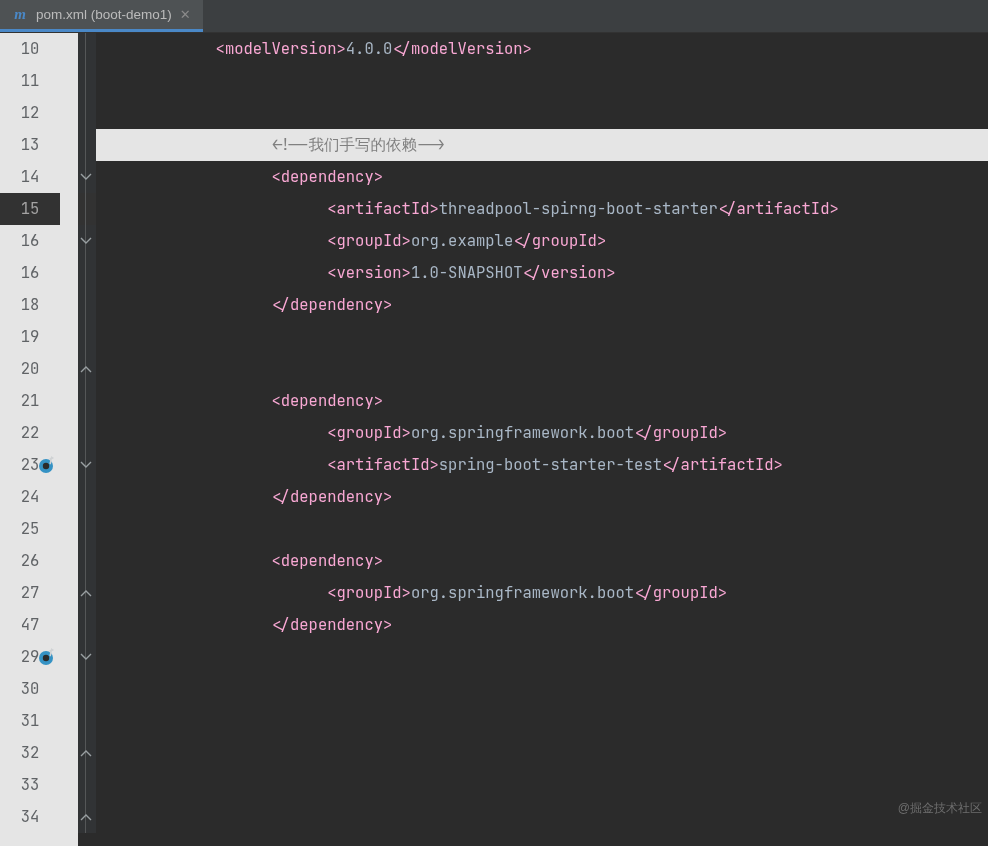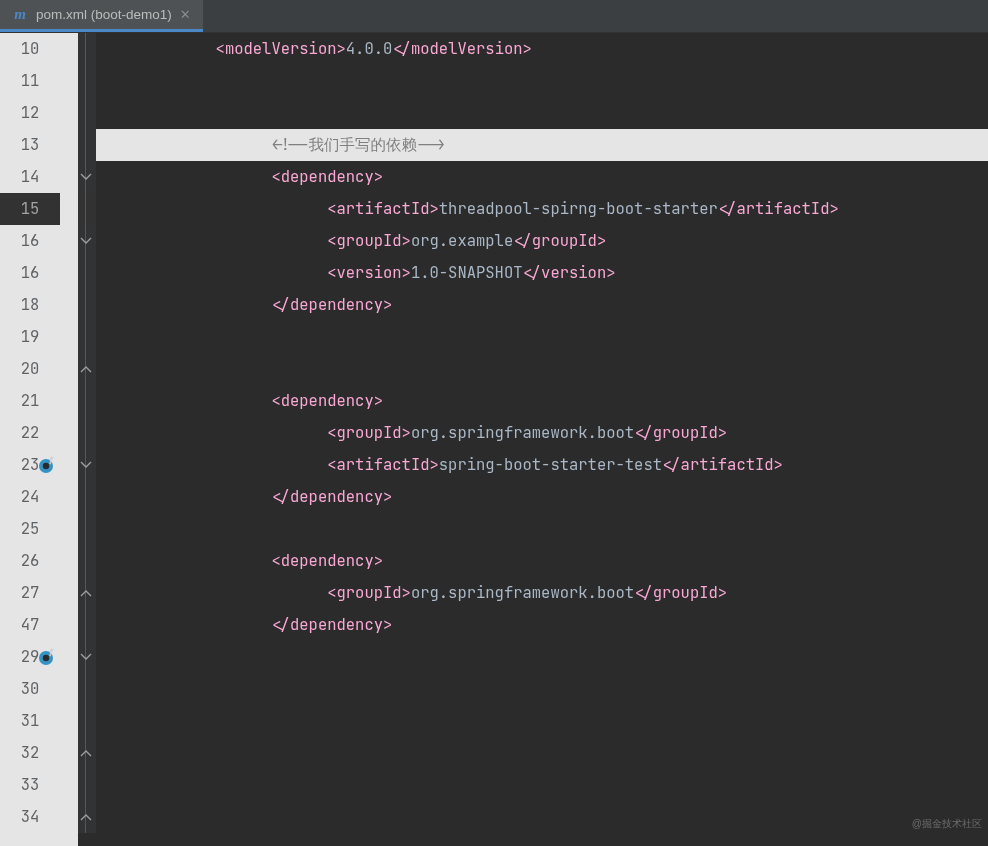--- a/index.html
+++ b/index.html
@@ -26,21 +26,21 @@
   .code .row.hl { background:#e5e5e5; }
   .code .row.hl::before { content:""; position:absolute; left:-96px; width:96px; height:32px; background:rgba(50,50,50,0.0); }
   .gutter .ln.hl { background:#323232; color:#a4a3a3; }
   .fold-col .hlstrip { position:absolute; left:0; width:18px; height:32px; background:#323232; }
 
   
   .tag  { color:#f9a8d4; }
   .txt  { color:#a9b7c6; }
   .cmt  { color:#808080; }
 
-  .watermark { position:absolute; right:6px; bottom:6px; color:#6d6d6d; font-size:10px; font-family:Arial,sans-serif; }
+  .watermark { position:absolute; right:6px; bottom:22px; color:#6d6d6d; font-size:12px; font-family:Arial,sans-serif; }
 </style>
 </head>
 <body>
 <div class="root">
 
   <div class="tabbar">
     <div class="tab">
       <span class="ficon">m</span>
       <span>pom.xml (boot-demo1)</span>
       <span class="close">✕</span>

